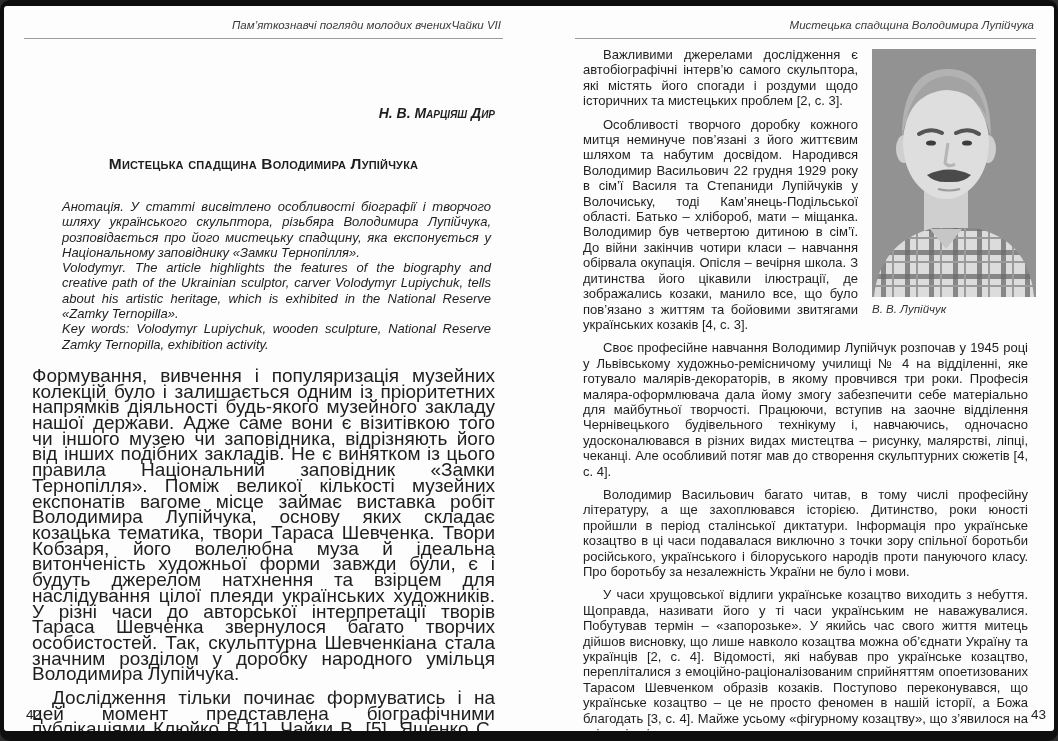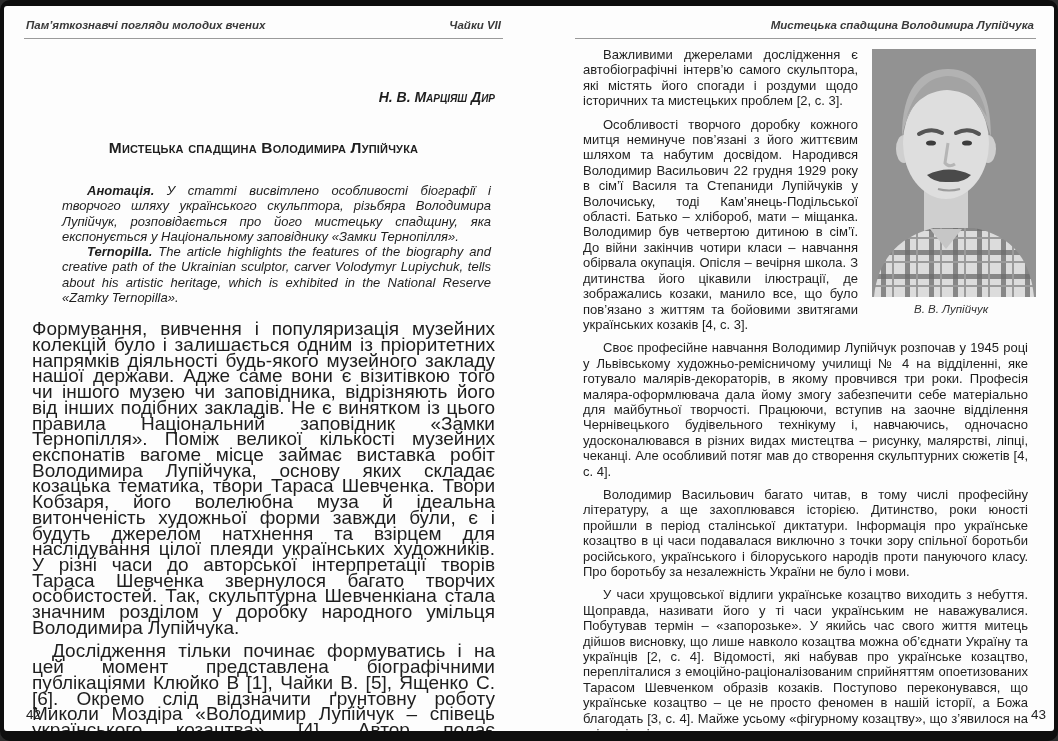--- a/index.html
+++ b/index.html
@@ -10,50 +10,49 @@
   }
   .spread {
     position: absolute; left: 4px; right: 4px; top: 6px; bottom: 10px;
     background: #fdfdfd; border-radius: 3px; display: flex;
   }
   .page { position: relative; width: 50%; height: 100%; box-sizing: border-box; overflow: hidden; }
   .page-left  { padding: 10px 26px 0 20px; }
   .page-right { padding: 10px 18px 0 46px; }
 
   .running-head {
-    display: flex; justify-content: space-between;
+    display: flex; justify-content: flex-end;
     font-style: italic; font-size: 11.5px; color: #3a3a3a;
     padding: 3px 2px 7px 2px;
-    font-weight: bold;
   }
   .running-head .only-right { margin-left: auto; }
   .head-rule { border: none; border-top: 1px solid #9a9a9a; margin: 0; }
 
   .author {
-    margin-top: 50px; text-align: right; padding-right: 8px;
+    margin-top: 66px; text-align: right; padding-right: 8px;
     font-weight: bold; font-style: italic; font-variant: small-caps; font-size: 14px;
   }
   .article-title {
     margin-top: 34px; text-align: center;
     font-weight: bold; font-variant: small-caps; font-size: 15.5px; letter-spacing: .2px;
   }
 
   .abstract { margin: 26px 12px 0 38px; font-style: italic; font-size: 13px; line-height: 15.3px; }
   .abstract p { margin: 0; text-align: justify; }
-  .abstract .lead { font-weight: bold; margin-left: 25px; }
+  .abstract .lead { font-weight: normal; }
 
   .body-text { margin-top: 16px; font-size: 19px; line-height: 15.7px; }
   .body-text p, .rp-body p { margin: 8px; text-align: justify; }
   p.indent { text-indent: 20px; }
 
   .rp-body { margin-top: 4px; font-size: 13px; line-height: 15.4px; }
 
   figure.portrait { float: right; width: 164px; margin: 2px 0 2px 14px; padding: 0; }
   .portrait svg { display: block; width: 164px; height: 248px; }
-  figcaption { font-style: italic; font-size: 11.5px; color: #333; margin-top: 5px; margin-left: 42px; }
+  figcaption { font-style: italic; font-size: 11.5px; color: #333; margin-top: 5px; }
 
   .page-num { position: absolute; bottom: 9px; font-size: 13.5px; color: #222; }
   .page-num.left  { left: 22px; }
   .page-num.right { right: 8px; }
 </style>
 </head>
 <body>
 
 <div class="scan">
   <div class="spread">
@@ -63,22 +62,23 @@
         <span>Пам’яткознавчі погляди молодих вчених</span>
         <span>Чайки VII</span>
       </div>
       <hr class="head-rule">
 
       <div class="author">Н. В. Марціяш Дир</div>
 
       <h1 class="article-title">Мистецька спадщина Володимира Лупійчука</h1>
 
       <div class="abstract">
-        <p><span class="lead">Анотація.</span> <span>У статті висвітлено особливості біографії і творчого шляху українського скульптора, різьбяра Володимира Лупійчук, розповідається про його мистецьку спадщину, яка експонується у Національному заповіднику «Замки Тернопілля».</span></p>
-        <p><span class="lead">Ternopilla.</span> <span>The article highlights the features of the biography and creative path of the Ukrainian sculptor, carver Volodymyr Lupiychuk, tells about his artistic heritage, which is exhibited in the National Reserve «Zamky Ternopilla».</span></p>
+        <p><span class="lead">Анотація.</span> <span>У статті висвітлено особливості біографії і творчого шляху українського скульптора, різьбяра Володимира Лупійчука, розповідається про його мистецьку спадщину, яка експонується у Національному заповіднику «Замки Тернопілля».</span></p>
+        <p><span class="lead">Volodymyr.</span> <span>The article highlights the features of the biography and creative path of the Ukrainian sculptor, carver Volodymyr Lupiychuk, tells about his artistic heritage, which is exhibited in the National Reserve «Zamky Ternopilla».</span></p>
+        <p><span class="lead">Key words:</span> <span>Volodymyr Lupiychuk, wooden sculpture, National Reserve Zamky Ternopilla, exhibition activity.</span></p>
       </div>
 
       <div class="body-text">
         <p>Формування, вивчення і популяризація музейних колекцій було і залишається одним із пріоритетних напрямків діяльності будь-якого музейного закладу нашої держави. Адже саме вони є візитівкою того чи іншого музею чи заповідника, відрізняють його від інших подібних закладів. Не є винятком із цього правила Національний заповідник «Замки Тернопілля». Поміж великої кількості музейних експонатів вагоме місце займає виставка робіт Володимира Лупійчука, основу яких складає козацька тематика, твори Тараса Шевченка. Твори Кобзаря, його волелюбна муза й ідеальна витонченість художньої форми завжди були, є і будуть джерелом натхнення та взірцем для наслідування цілої плеяди українських художників. У різні часи до авторської інтерпретації творів Тараса Шевченка звернулося багато творчих особистостей. Так, скульптурна Шевченкіана стала значним розділом у доробку народного умільця Володимира Лупійчука.</p>
         <p class="indent">Дослідження тільки починає формуватись і на цей момент представлена біографічними публікаціями Клюйко В [1], Чайки В. [5], Ященко С. [6]. Окремо слід відзначити ґрунтовну роботу Миколи Моздіра «Володимир Лупійчук – співець українського козацтва» [4]. Автор подає автобіографічні відомості про митця, ретельно аналізує його творчість.</p>
       </div>
 
       <div class="page-num left">42</div>
     </div>
 

